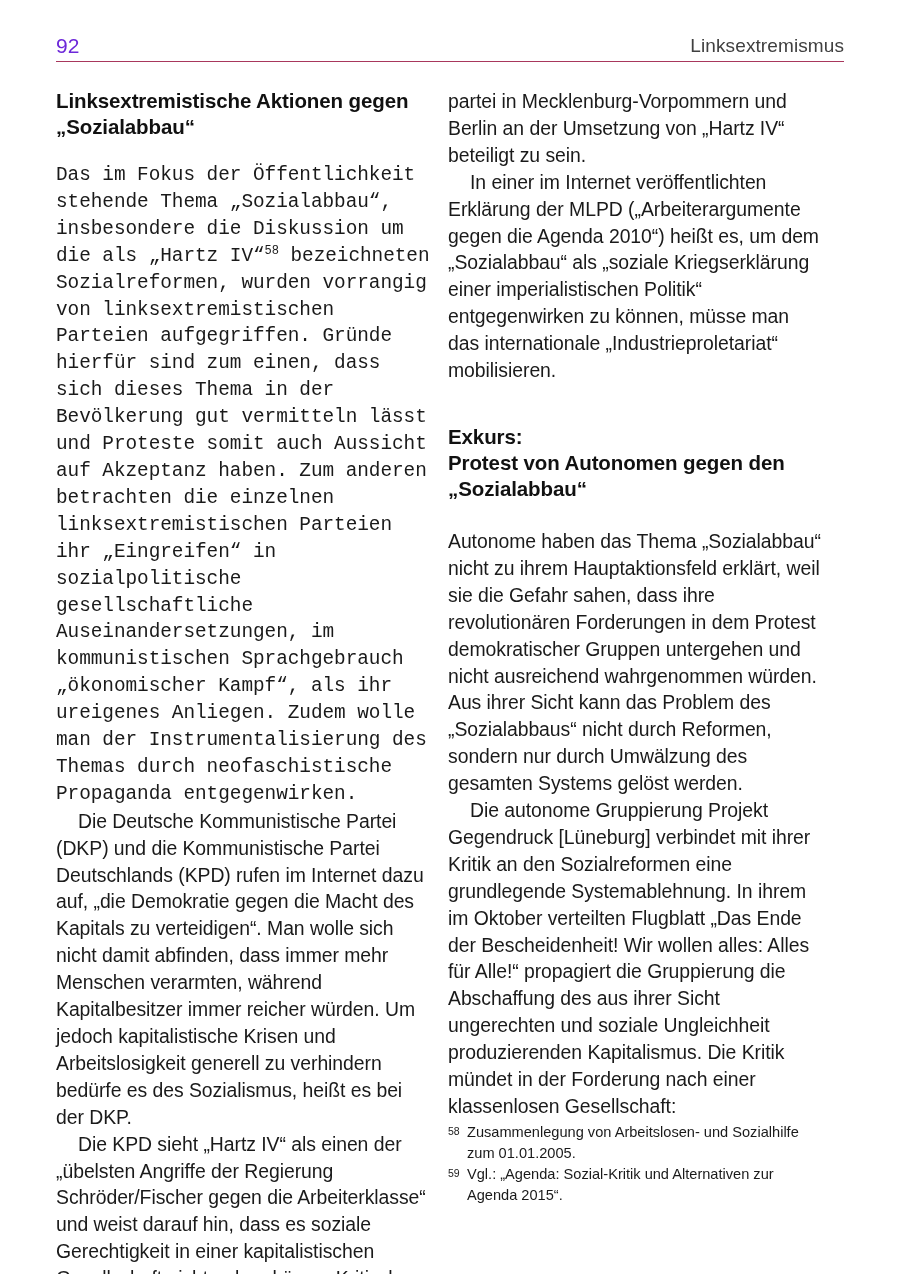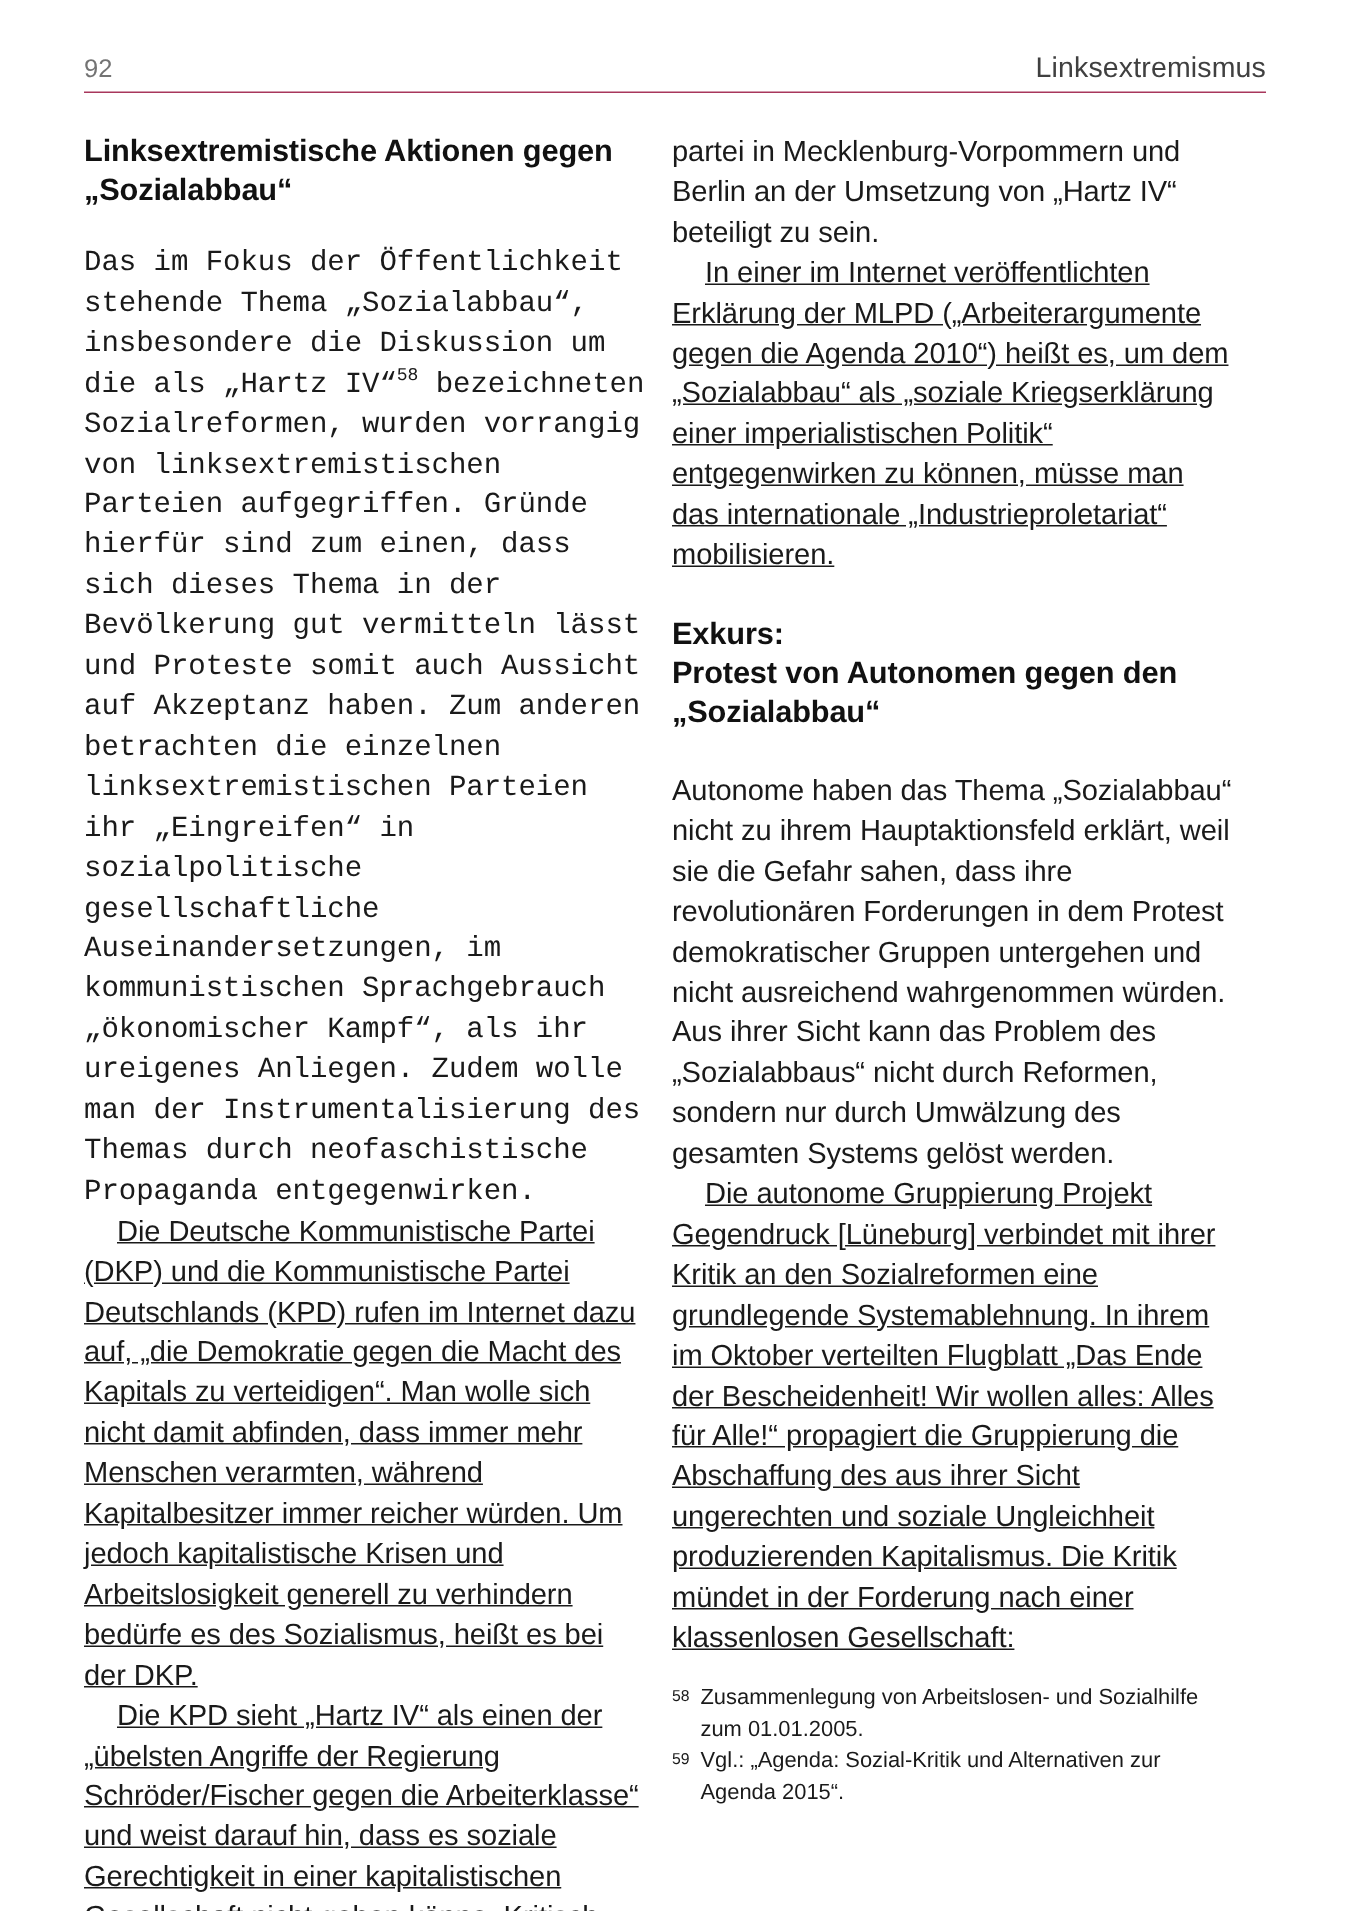--- a/index.html
+++ b/index.html
@@ -26,24 +26,24 @@
     width: 788px;
     height: 30px;
     border-bottom: 1.6px solid #a8375c;
     display: flex;
     align-items: flex-end;
     justify-content: space-between;
     padding-bottom: 4px;
     box-sizing: border-box;
   }
   .folio {
-    font-size: 17px;
+    font-size: 21px;
     line-height: 22px;
     letter-spacing: 0.1px;
-    color: #737373;
+    color: #6d28d9;
   }
   .head-title {
     font-size: 19px;
     line-height: 22px;
     letter-spacing: 0.1px;
     color: #404040;
   }
 
   
   .columns {
@@ -66,36 +66,35 @@
 
   h2.section-title {
     font-size: 20.5px;
     line-height: 26px;
     font-weight: bold;
     margin: 0 0 22px 0;
     letter-spacing: -0.1px;
     color: #111111;
   }
   h2.section-title.exkurs {
-    margin-top: 26px;
+    margin-top: 40px;
     margin-bottom: 26px;
   }
 
   p.body {
     font-size: 19.4px;
     line-height: 26.9px;
     margin: 0;
     text-align: left;
     letter-spacing: -0.05px;
     color: #1a1a1a;
     hyphens: none;
   }
   p.body.indent {
     text-indent: 22px;
-    text-decoration: underline;
   }
 
   sup.fn {
     font-size: 0.62em;
     vertical-align: super;
     line-height: 0;
   }
 
   
   .footnotes {

